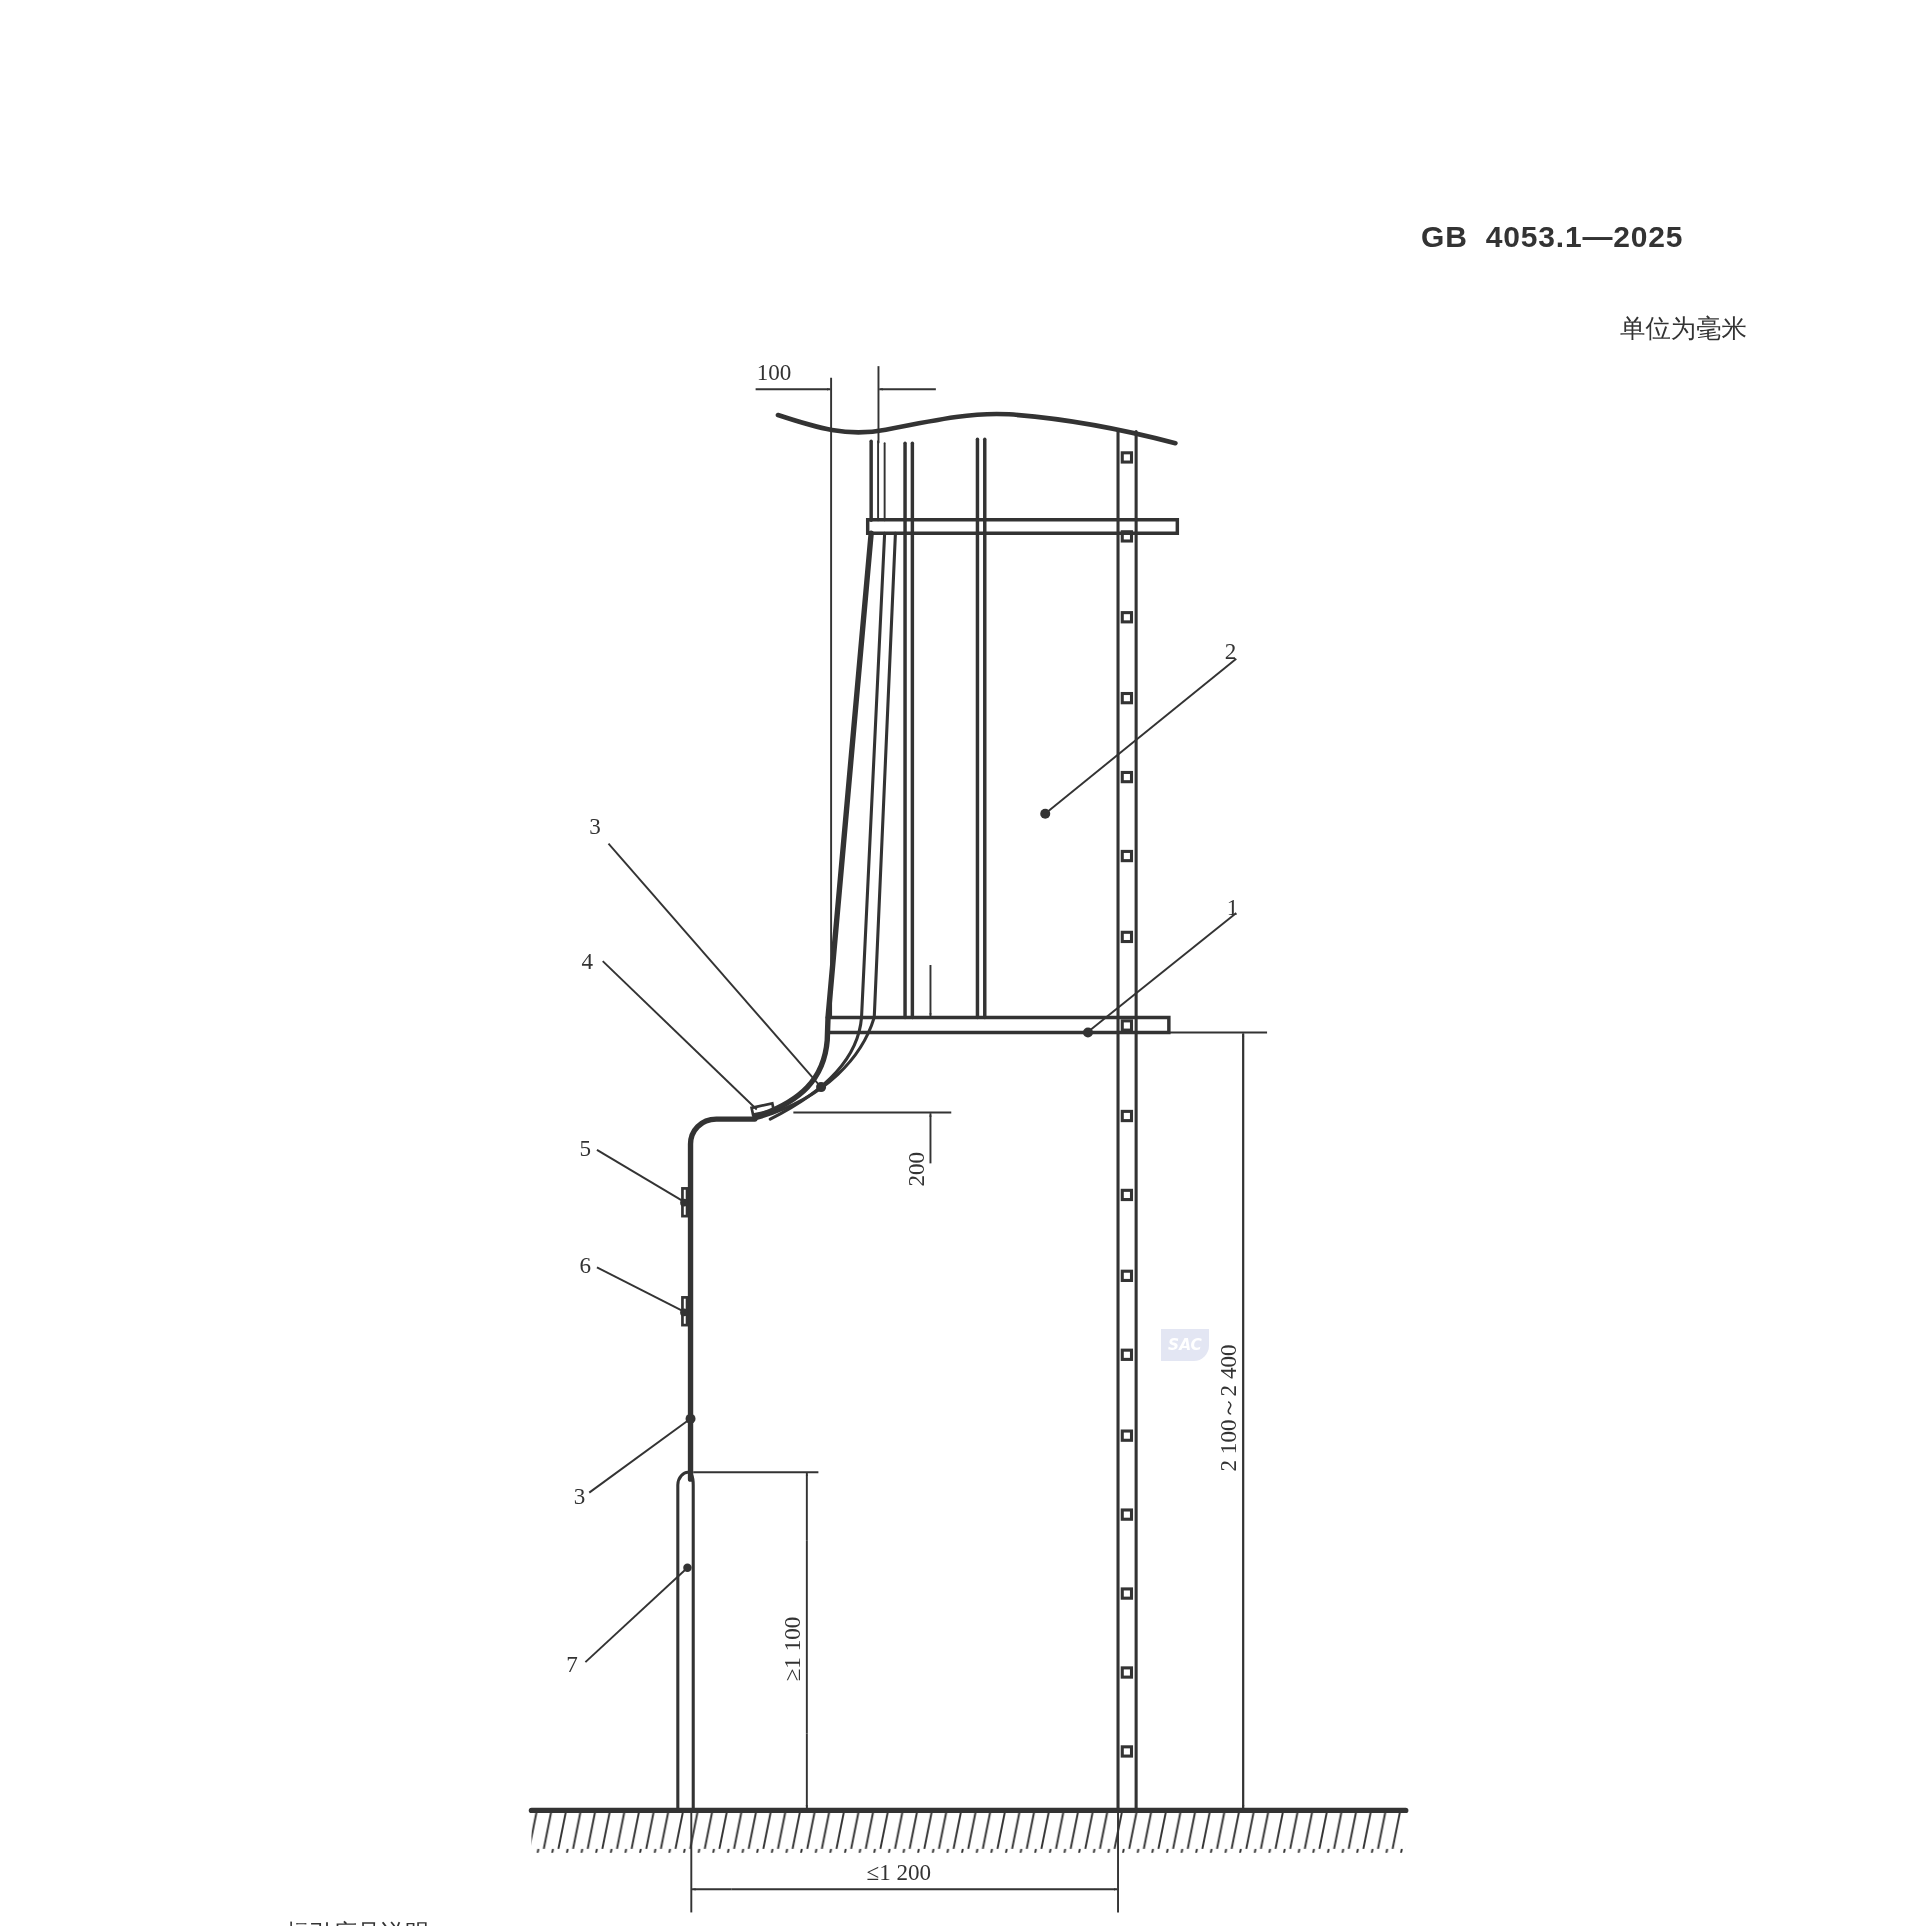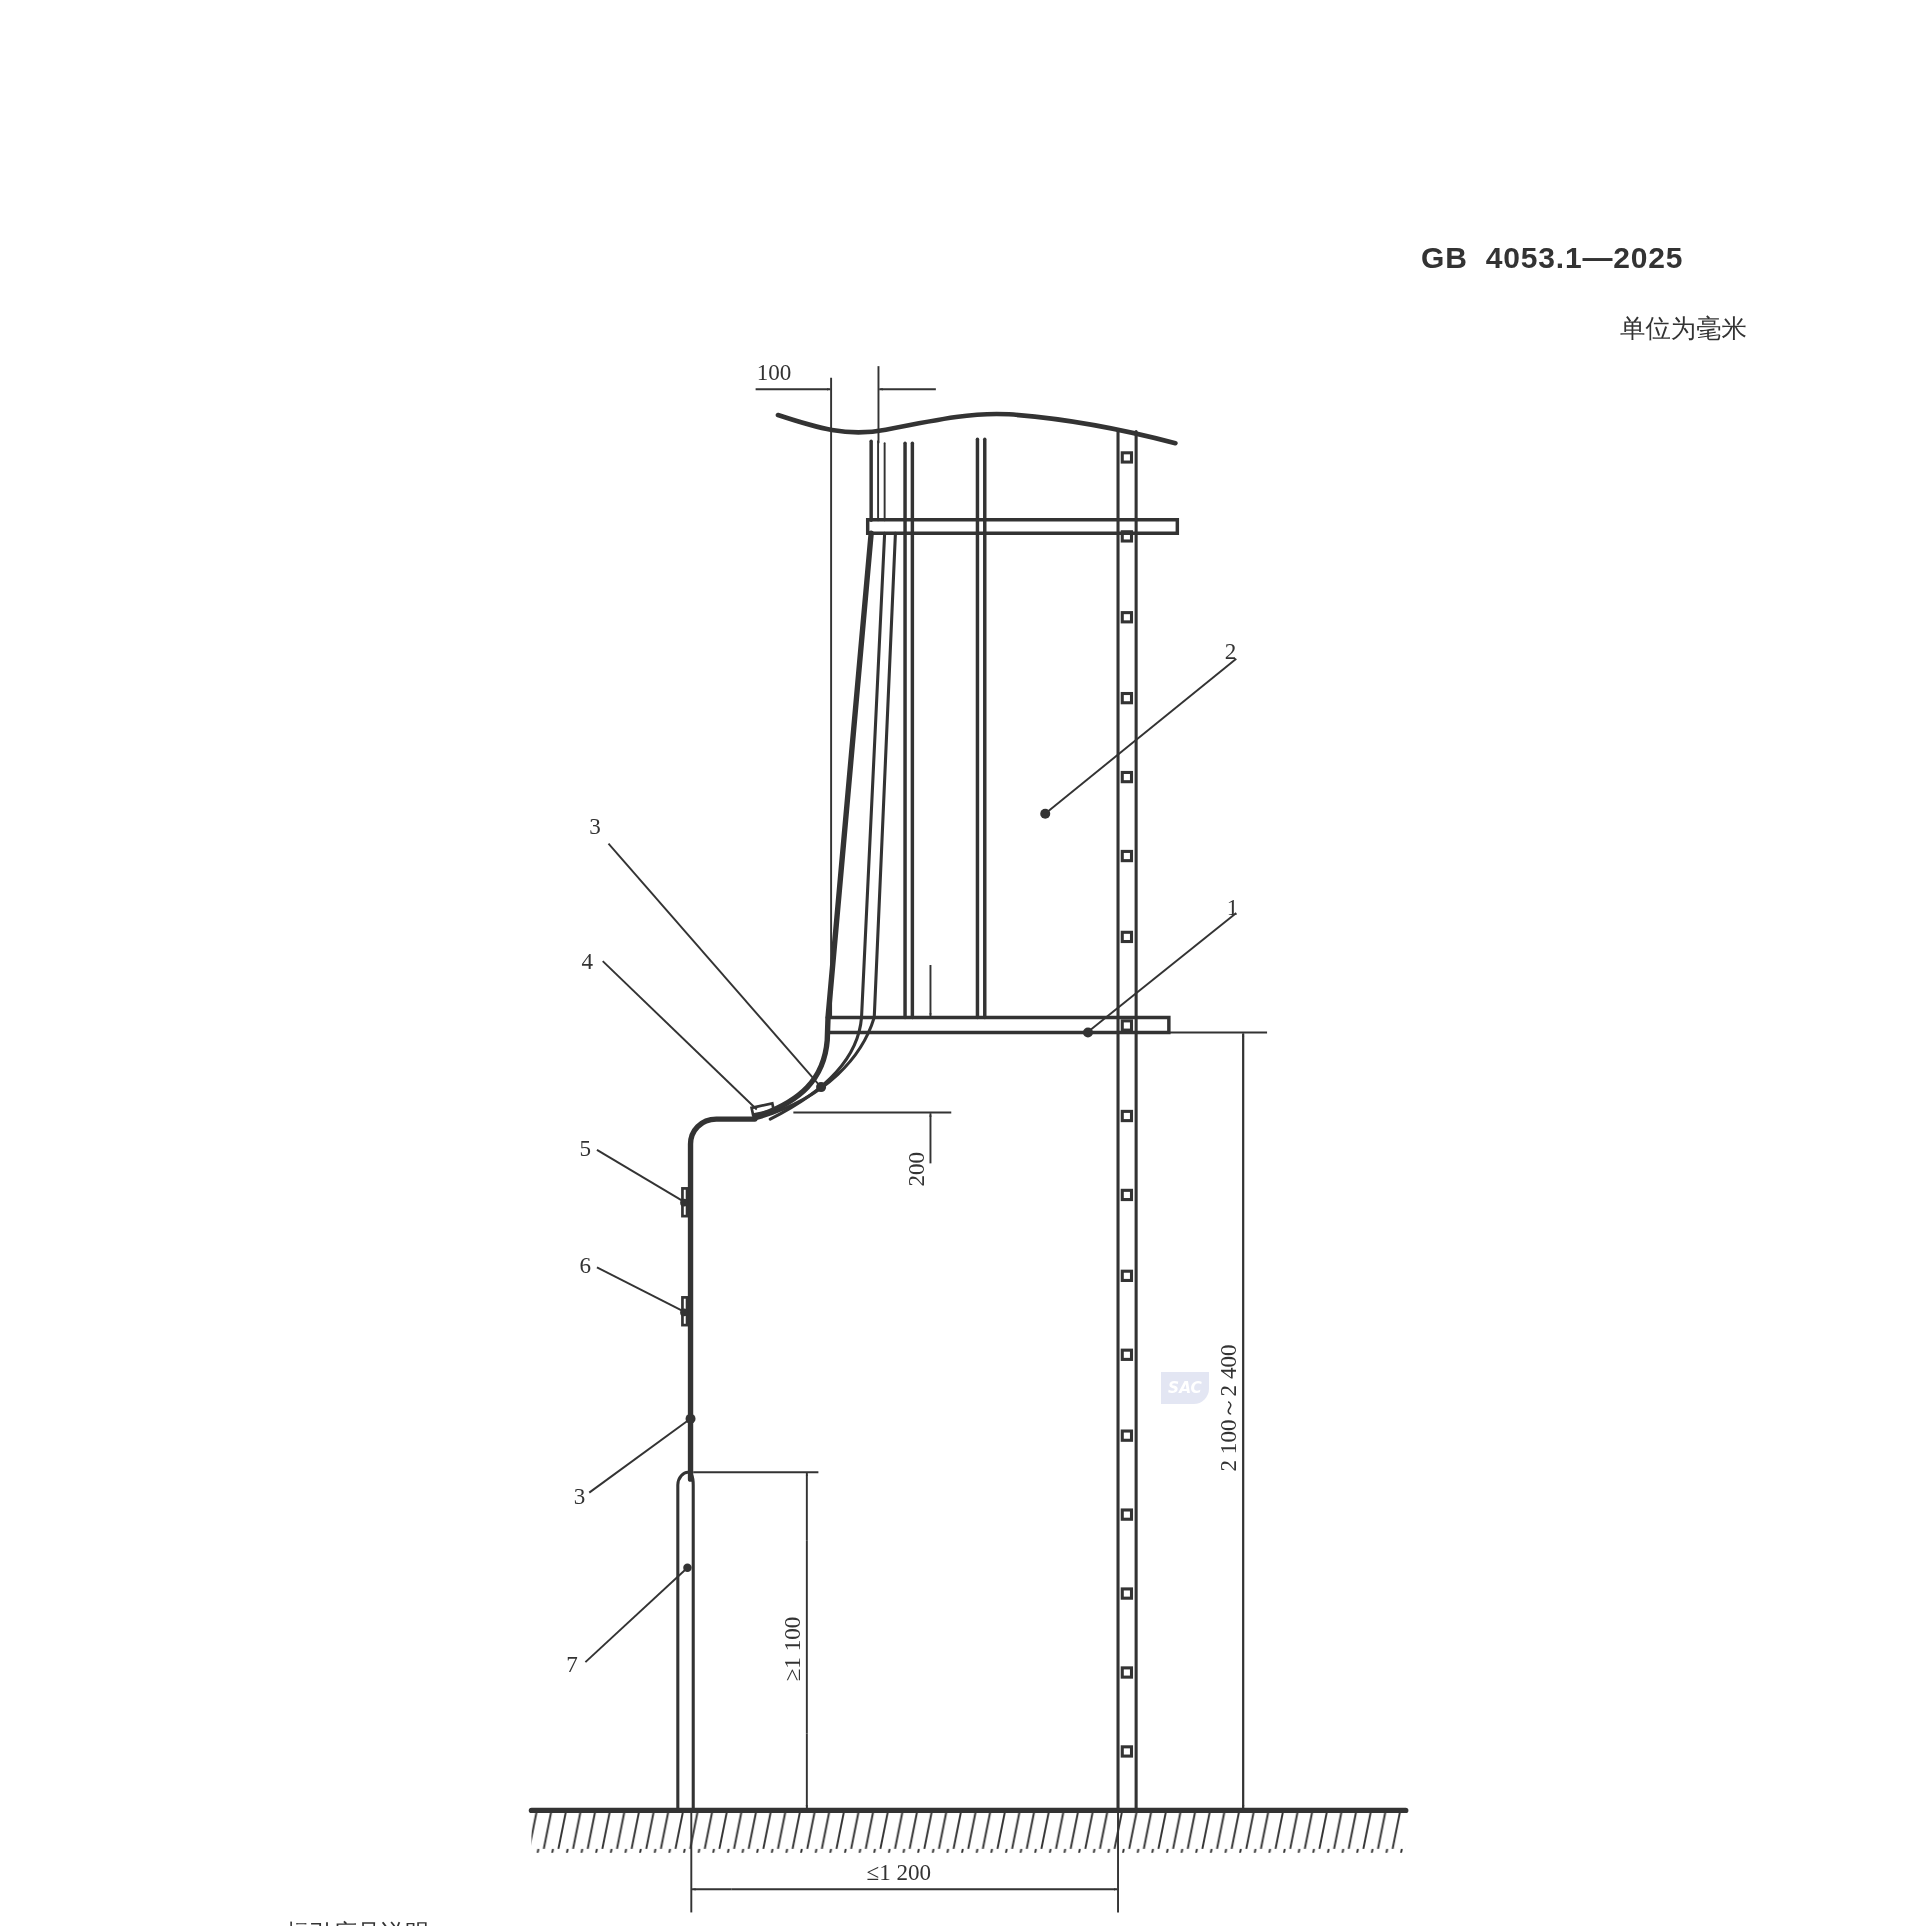--- a/index.html
+++ b/index.html
@@ -1,27 +1,27 @@
 <!DOCTYPE html>
 <html style="font-size:6.2px"><head>
 <meta charset="utf-8">
 <style>
   html, body { margin: 0; padding: 0; background: #ffffff; }
   body { width: 1911px; height: 2703px; position: relative; overflow: hidden;
          font-family: "DejaVu Serif", "Liberation Serif", serif; color: #333333; }
   .abs { position: absolute; }
   .std-code { left: 1421px; top: 220px; font-family: "Liberation Sans", "DejaVu Sans", sans-serif;
-              font-size: 30px; font-weight: bold; letter-spacing: 0.8px; white-space: pre; margin-top: 21px; }
+              font-size: 30px; font-weight: bold; letter-spacing: 0.8px; white-space: pre; }
   .unit-note { left: 1620px; top: 312px; font-size: 25.4px; white-space: nowrap; }
   svg.drawing { position: absolute; left: 0; top: 0; width: 1911px; height: 2703px; }
   .lbl { font-family: "Liberation Serif", "DejaVu Serif", serif; font-size: 60px; fill: #333333; }
   .dim { font-family: "Liberation Serif", "DejaVu Serif", serif; font-size: 60px; fill: #333333; }
   .legend { left: 285px; top: 1909px; font-size: 24px; line-height: 48px; }
   .legend-title { white-space: nowrap; }
-  .watermark { position: absolute; left: 1161px; top: 1372px; width: 48px; height: 32px;
+  .watermark { position: absolute; left: 1161px; top: 1329px; width: 48px; height: 32px;
                background: #e3e6f3; border-radius: 0 0 15.4px 0; color: #ffffff;
                font-family: "DejaVu Sans", sans-serif; font-weight: bold; font-style: italic;
                font-size: 15.4px; line-height: 32px; text-align: center; }
 </style>
 </head>
 <body>
 
 <div class="abs std-code">GB  4053.1—2025</div>
 <div class="abs unit-note">单位为毫米</div>
 

